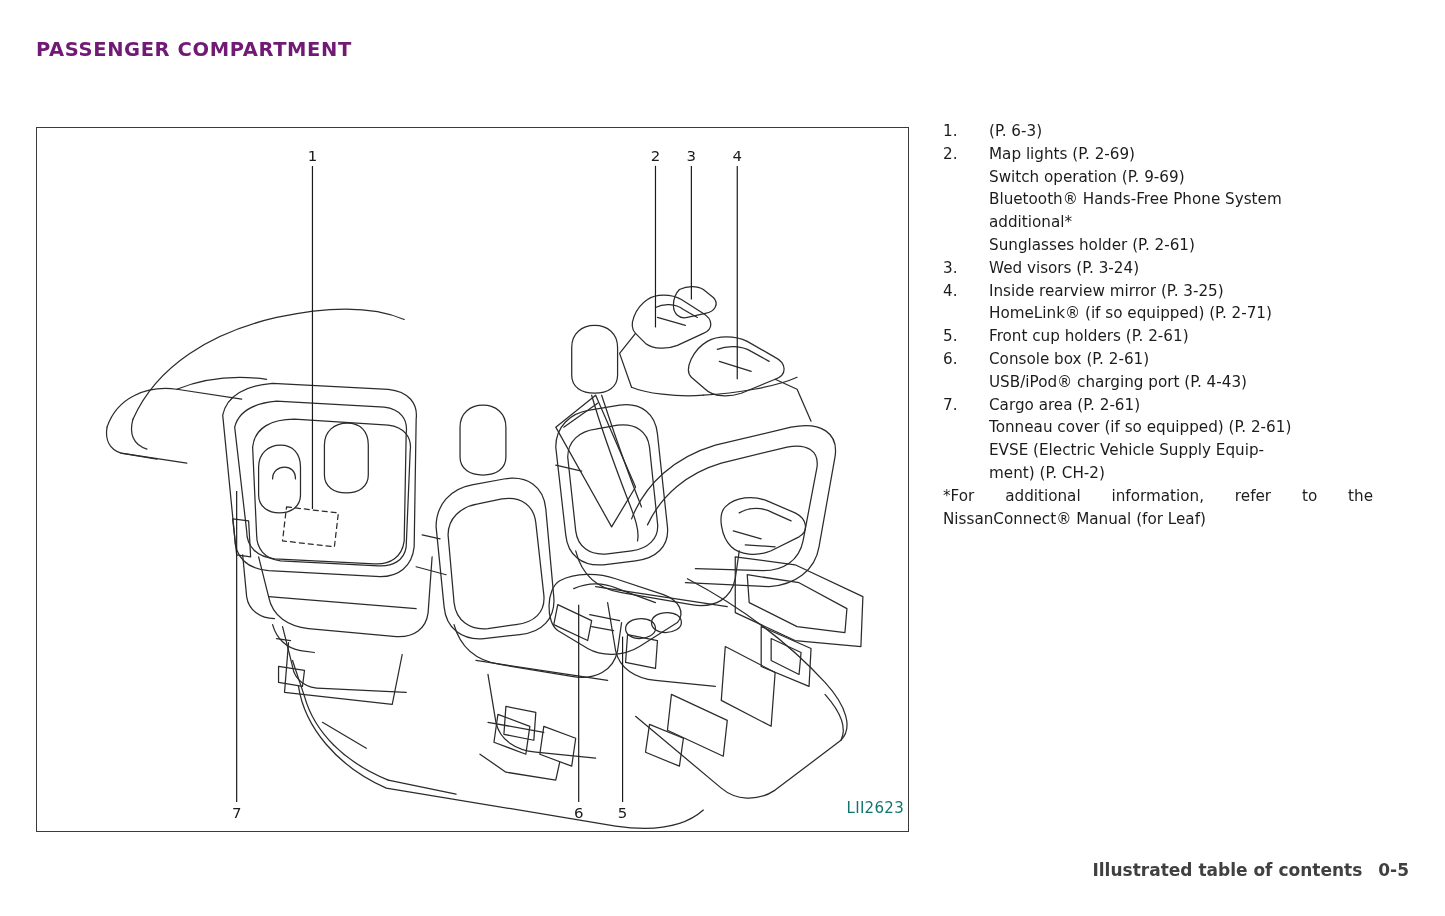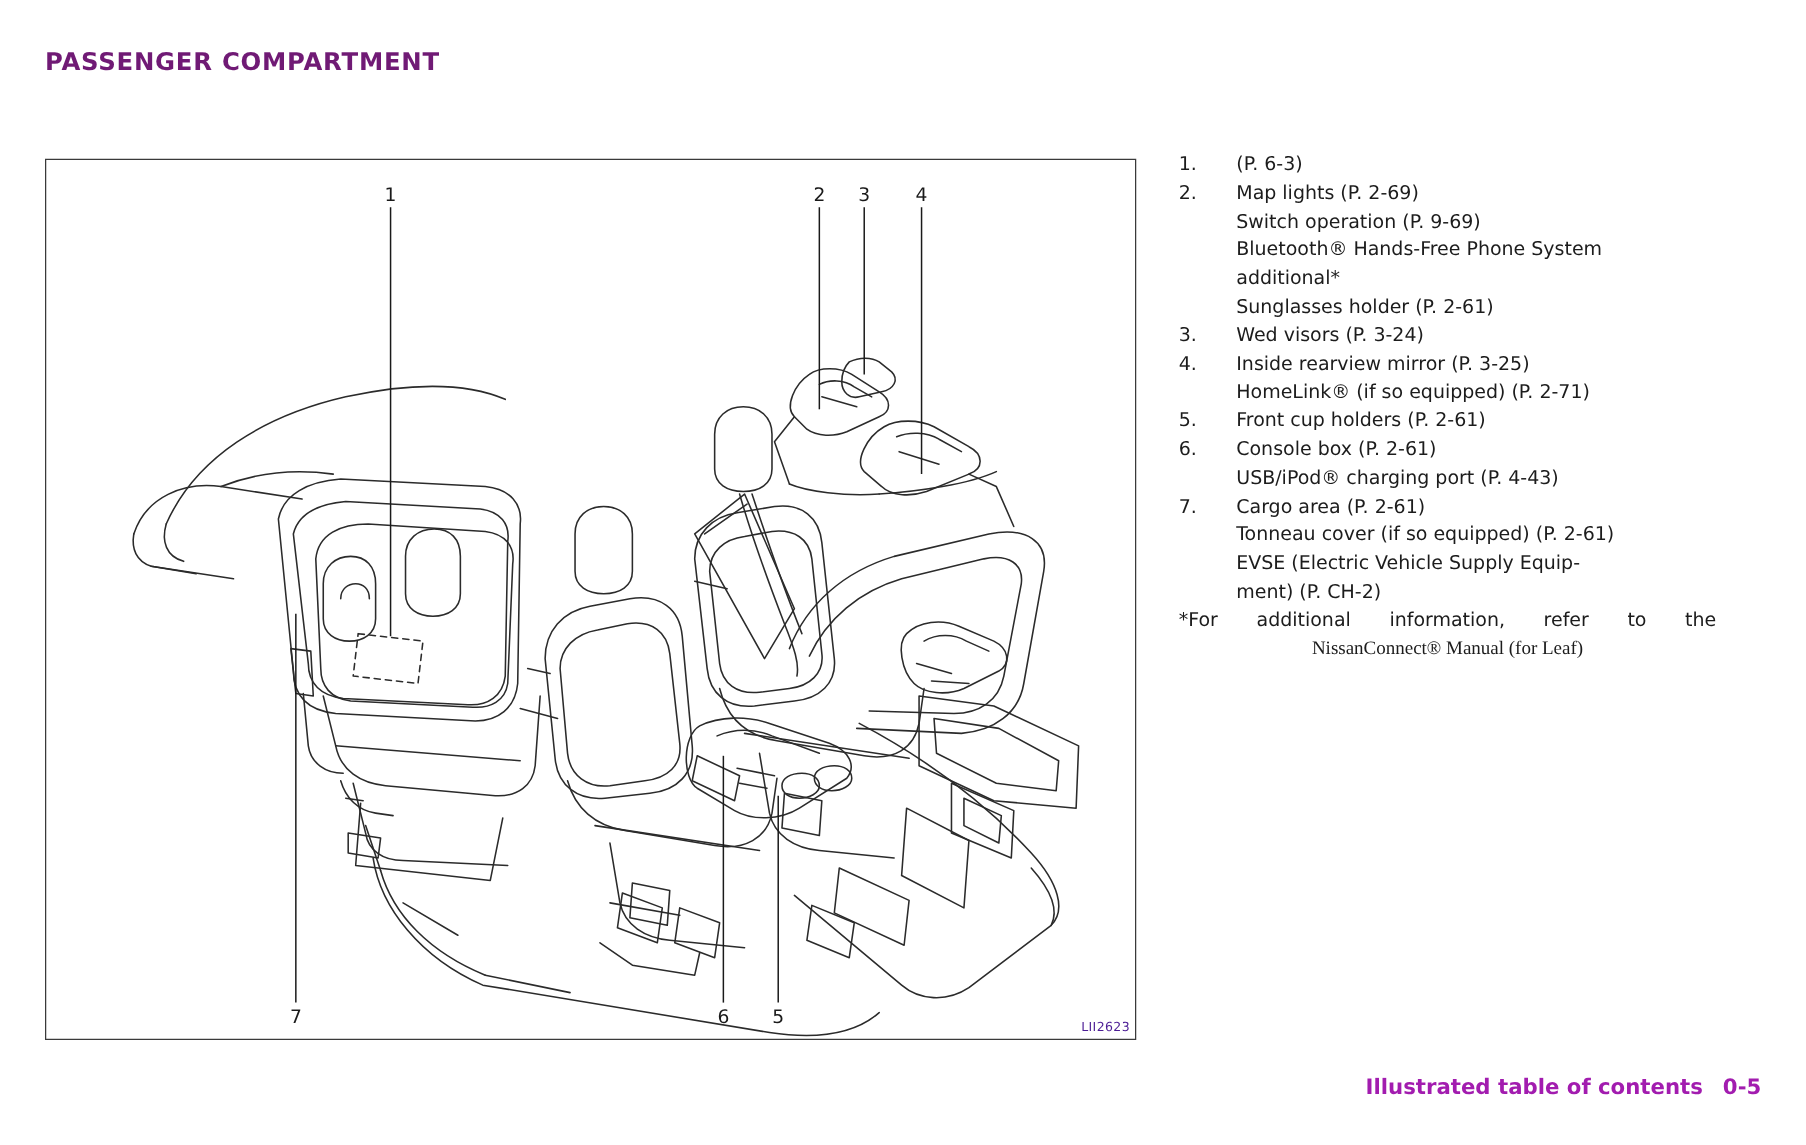--- a/index.html
+++ b/index.html
@@ -41,24 +41,24 @@
     background: #fff;
   }
   .figure svg {
     display: block;
     width: 100%;
     height: 100%;
   }
   .fig-id {
     position: absolute;
     right: 4px;
-    bottom: 3px;
-    font-size: 10px;
+    bottom: 14px;
+    font-size: 15px;
     letter-spacing: 0.3px;
-    color: #4c1d95;
+    color: #0f766e;
     font-family: "DejaVu Sans", sans-serif;
   }
   
   .legend {
     position: absolute;
     left: 943px;
     top: 120px;
     width: 430px;
     font-size: 15.2px;
     line-height: 22.8px;
@@ -81,31 +81,30 @@
   .legend-line {
     display: block;
   }
   .footnote {
     margin-top: 0px;
     text-align: justify;
     text-justify: inter-word;
   }
   .footnote .nojust {
     display: block;
-    text-align: center;
-    font-family: Liberation Serif, serif;
+    text-align: left;
   }
   
   .footer {
     position: absolute;
     right: 36px;
     bottom: 36px;
     font-size: 17px;
     font-weight: bold;
-    color: #a21caf;
+    color: #404040;
     white-space: nowrap;
   }
   .footer .pageno {
     font-weight: bold;
     margin-left: 16px;
   }
   .lead-label {
     font-family: "DejaVu Sans", sans-serif;
     font-size: 15px;
     fill: #1a1a1a;

